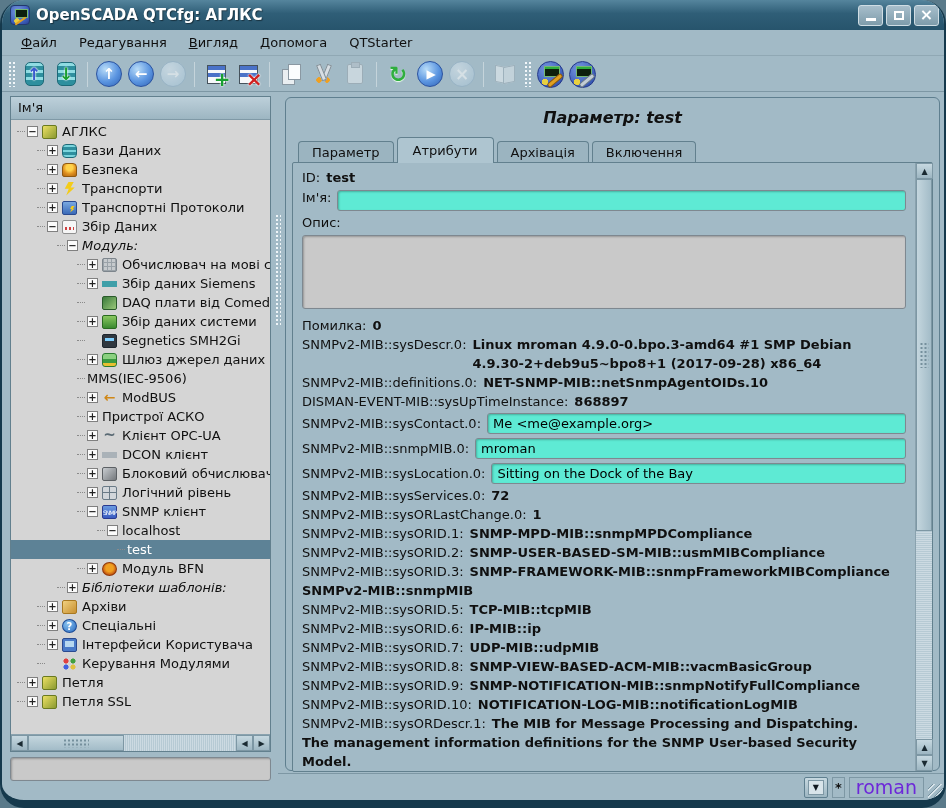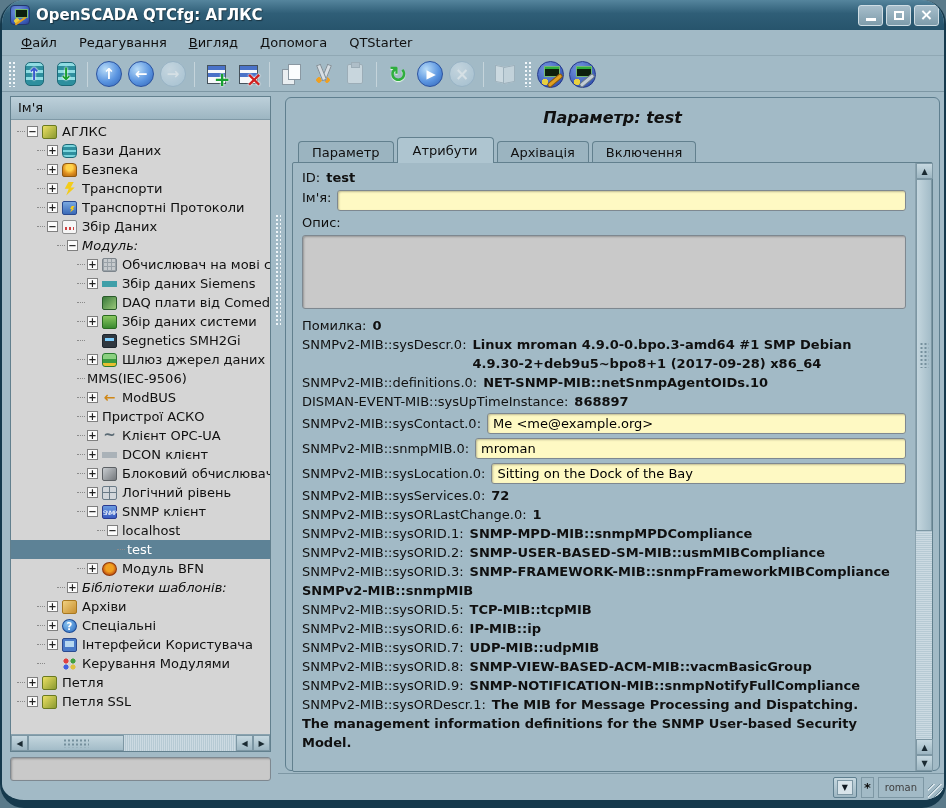--- a/index.html
+++ b/index.html
@@ -168,21 +168,21 @@
   .ptitle{text-align:center;font-weight:bold;font-style:italic;font-size:16px;padding:4px 0 10px 0;}
   .tabs{display:flex;align-items:flex-end;padding-left:6px;height:25px;}
   .tab{padding:3px 13px 3px 13px;border:1px solid #62808e;border-bottom:none;border-radius:4px 4px 0 0;
     background:#9bb4c0;margin-right:3px;position:relative;top:1px;}
   .tab.active{background:#aec5d0;padding:5px 15px;top:1px;z-index:2;}
   .cframe{height:610px;border:1px solid #62808e;border-radius:2px;display:flex;background:#a2bac6;position:relative;z-index:1;}
   .cbody{flex:1;overflow:hidden;padding:5px 9px 0 9px;}
   .frow{display:flex;align-items:flex-start;}
   .flabel{white-space:nowrap;margin-right:6px;}
   .fval{font-weight:bold;}
-  .afield{height:21px;background:#fef9c3;border:1px solid #7e8890;border-radius:3px;
+  .afield{height:21px;background:#5eead4;border:1px solid #7e8890;border-radius:3px;
     box-shadow:inset 1px 1px 2px rgba(0,0,0,.25);font-family:"DejaVu Sans",sans-serif;font-size:13px;padding:0 5px;}
   .row-id{height:20px;margin-top:2px;}
   .row-name{height:25px;}
   .row-name .afield{flex:1;}
   .row-desc{height:17px;align-items:flex-start;}
   .tarea{height:74px;margin:3px 0 7px 0;background:#c9c9c9;border:1px solid #7e8890;border-radius:3px;
     box-shadow:inset 1px 1px 2px rgba(0,0,0,.25);}
   .arow{display:flex;line-height:19px;align-items:flex-start;}
   .arow.inp{align-items:center;height:25px;}
   .arow.inp .afield{flex:1;}
@@ -191,21 +191,21 @@
   
   .statusbar{position:absolute;left:276px;right:0;top:773px;height:27px;border-top:1px solid #7d97a4;
     display:flex;align-items:center;justify-content:flex-end;padding-right:20px;gap:4px;background:#a2bac6;}
   .combo{width:24px;height:21px;background:linear-gradient(180deg,#c6d8e0,#9db6c2);border:1px solid #5f7f8f;
     border-radius:2px;display:flex;align-items:center;justify-content:center;}
   .combo-glyph{font-size:8px;color:#101820;background:#d8e4ea;border:1px solid #7d97a4;width:16px;height:15px;
     display:flex;align-items:center;justify-content:center;}
   .starbox{min-width:13px;height:21px;border:1px solid #7d97a4;display:flex;align-items:center;justify-content:center;
     font-weight:bold;padding:0 2px;}
   .userbox{height:21px;border:1px solid #7d97a4;display:flex;align-items:center;padding:0 6px;
-    color:#404040;font-size:10px;}
+    color:#6d28d9;font-size:19px;}
   .grip{position:absolute;right:1px;bottom:1px;width:15px;height:15px;
     background:repeating-linear-gradient(135deg,transparent 0 3px,#74909e 3px 4px,#d8e4ea 4px 5px);}
 </style>
 </head>
 <body>
 
 <div class="window" data-name="main-window">
 
   <div class="titlebar" data-name="title-bar">
     <span class="app-icon" data-name="app-icon"></span>
@@ -603,20 +603,24 @@
             </div>
             <div class="arow" data-name="attr-row">
               <span class="alabel" data-name="attr-label">SNMPv2-MIB::sysORID.8:</span>
               <span class="aval" data-name="attr-value">SNMP-VIEW-BASED-ACM-MIB::vacmBasicGroup</span>
             </div>
             <div class="arow" data-name="attr-row">
               <span class="alabel" data-name="attr-label">SNMPv2-MIB::sysORID.9:</span>
               <span class="aval" data-name="attr-value">SNMP-NOTIFICATION-MIB::snmpNotifyFullCompliance</span>
             </div>
             <div class="arow" data-name="attr-row">
+              <span class="alabel" data-name="attr-label">SNMPv2-MIB::sysORID.10:</span>
+              <span class="aval" data-name="attr-value">NOTIFICATION-LOG-MIB::notificationLogMIB</span>
+            </div>
+            <div class="arow" data-name="attr-row">
               <span class="alabel" data-name="attr-label">SNMPv2-MIB::sysORDescr.1:</span>
               <span class="aval" data-name="attr-value">The MIB for Message Processing and Dispatching.</span>
             </div>
             <div class="arow" data-name="attr-row">
               <span class="aval" data-name="attr-value">The management information definitions for the SNMP User-based Security Model.</span>
             </div>
           </div>
       </div>
       <div class="vscroll" data-name="content-vertical-scrollbar">
         <span class="sbtn" data-name="scroll-up-button">▲</span>

